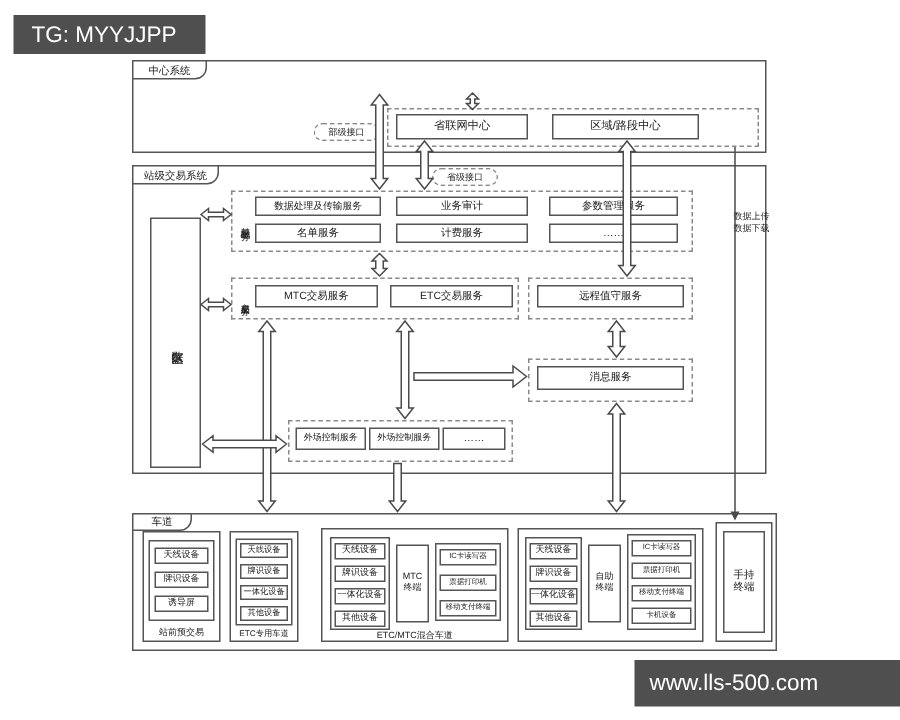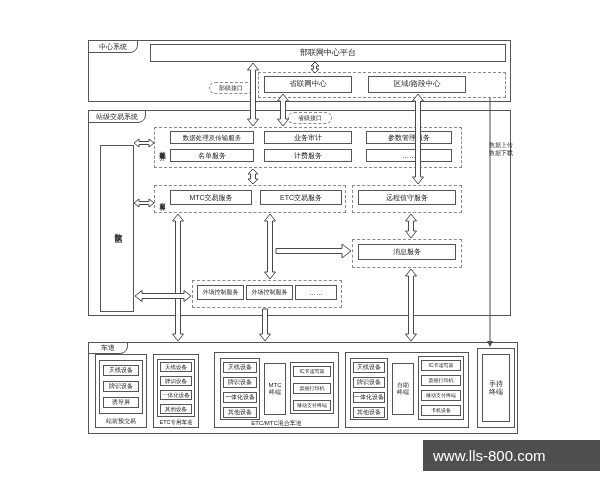--- a/index.html
+++ b/index.html
@@ -18,24 +18,24 @@
   svg{position:absolute;left:0;top:0;pointer-events:none;}
   .ar{fill:#ffffff;stroke:#4a4a4a;stroke-width:1;}
   .ln{stroke:#4a4a4a;stroke-width:1;fill:none;}
   .hd{fill:#4a4a4a;stroke:none;}
 </style>
 </head>
 <body>
 
 <div id="canvas">
 
+  <div class="abs wm" style="left:9px;top:10px;width:128px;height:26px;font-size:15px;padding-left:12px;">TG: MYYJJPP</div>
 
   <div class="abs sec" style="left:88px;top:40px;width:423px;height:62px;"></div>
   <div class="abs tabL" style="left:88px;top:40px;width:50px;height:13px;font-size:7px;">中心系统</div>
-  <div class="abs box" style="left:150px;top:44px;width:356px;height:18px;font-size:8px;">部联网中心平台</div>
   <div class="abs dash" style="left:258px;top:72px;width:248px;height:26px;"></div>
   <div class="abs box" style="left:368px;top:76px;width:98px;height:17px;font-size:7.5px;">区域/路段中心</div>
   <div class="abs box" style="left:264px;top:76px;width:88px;height:17px;font-size:7.5px;">省联网中心</div>
   <div class="abs pill" style="left:209px;top:82px;width:44px;height:12px;font-size:6px;">部级接口</div>
 
   <div class="abs sec" style="left:88px;top:110px;width:423px;height:206px;"></div>
   <div class="abs tabL" style="left:88px;top:110px;width:58px;height:13px;font-size:7px;">站级交易系统</div>
   <div class="abs pill" style="left:288px;top:112px;width:44px;height:12px;font-size:6px;">省级接口</div>
 
   <div class="abs box vtext" style="left:100px;top:145px;width:34px;height:167px;font-size:8px;">数据区</div>
@@ -129,15 +129,15 @@
     <polygon class="ar" points="270,214 275.5,221 272.5,221 272.5,272 275.5,272 270,279 264.5,272 267.5,272 267.5,221 264.5,221"></polygon>
     <polygon class="ar" points="262.5,309 267.5,309 267.5,334 270.5,334 265,341 259.5,334 262.5,334"></polygon>
     <polygon class="ar" points="135,296 142,290.5 142,293.5 184,293.5 184,290.5 191,296 184,301.5 184,298.5 142,298.5 142,301.5"></polygon>
     <polygon class="ar" points="276,248.5 342,248.5 342,244 351,251 342,258 342,253.5 276,253.5"></polygon>
     <polygon class="ar" points="134,143 139,139 139,141.5 149,141.5 149,139 154,143 149,147 149,144.5 139,144.5 139,147"></polygon>
     <polygon class="ar" points="134,203 139,199 139,201.5 149,201.5 149,199 154,203 149,207 149,204.5 139,204.5 139,207"></polygon>
     <line class="ln" x1="490" y1="98" x2="490" y2="342"></line>
     <polygon class="hd" points="487,341 493,341 490,347"></polygon>
   </svg>
 
-  <div class="abs wm" style="left:423px;top:440px;width:177px;height:31px;font-size:15px;padding-left:10px;">www.lls-800.com</div>
+  <div class="abs wm" style="left:423px;top:440px;width:177px;height:31px;font-size:15px;padding-left:10px;">www.lls-500.com</div>
 
 </div>
 
 </body></html>

